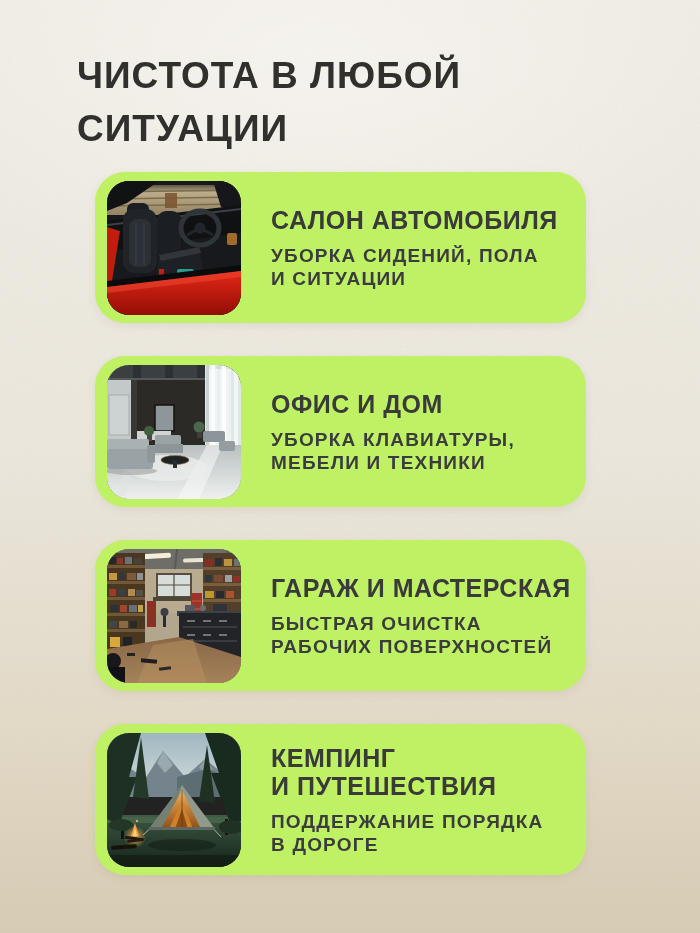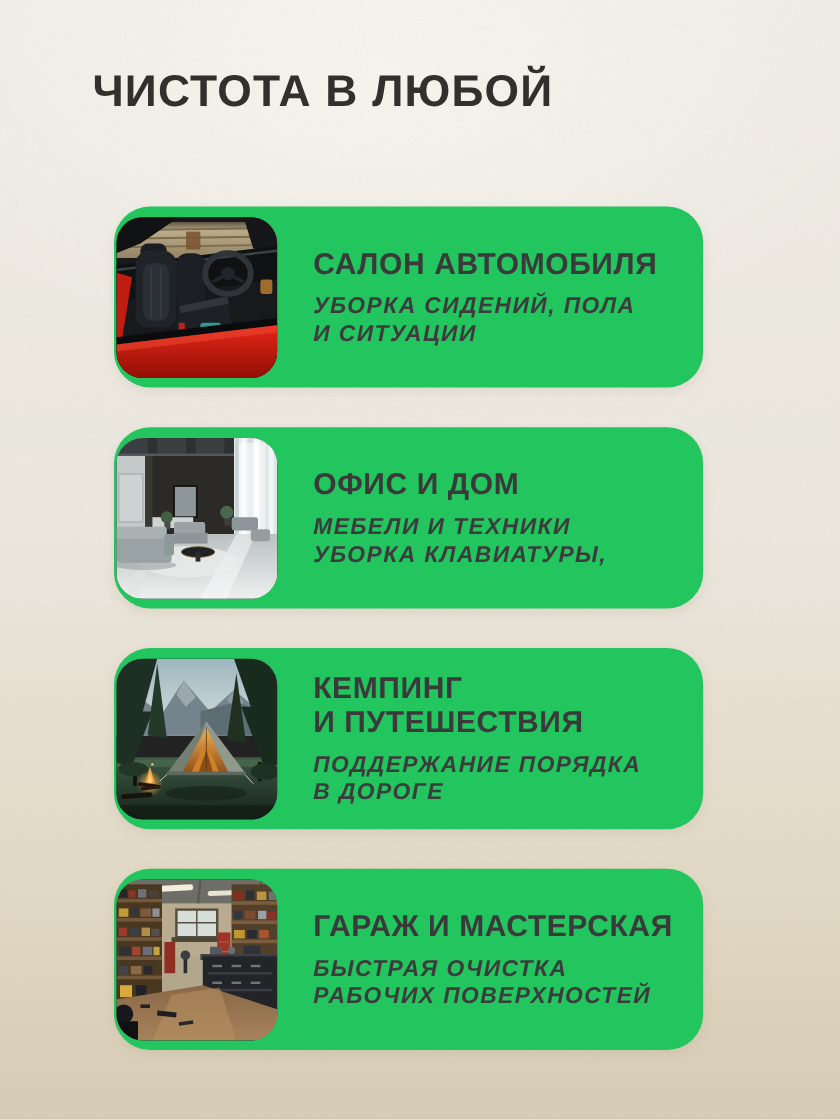--- a/index.html
+++ b/index.html
@@ -14,52 +14,53 @@
   .heading{
     position:absolute;left:64px;top:36px;margin:13px;
     font-size:37px;font-weight:bold;color:#31302c;
     letter-spacing:1px;line-height:53px;
   }
   .cards{
     position:absolute;left:95px;top:172px;width:491px;
     display:flex;flex-direction:column;gap:33px;
   }
   .card{
-    height:151px;background:#22c55e;border-radius:30px;
-    display:flex;align-items:center;padding:2px;box-sizing:border-box;
+    height:151px;background:#bef264;border-radius:30px;
+    display:flex;align-items:center;padding:12px;box-sizing:border-box;
     box-shadow:0 3px 9px rgba(115,100,72,.10);
   }
   .photo{
     width:134px;height:134px;flex:0 0 134px;border-radius:22px;overflow:hidden;
     background:#222;
   }
   .photo svg{width:100%;height:100%;display:block;}
   .text{margin-left:30px;min-width:0;}
   .title{
     font-size:25px;font-weight:bold;color:#3a3a3b;
     letter-spacing:.5px;line-height:28px;white-space:nowrap;
   }
   .subtitle{
     margin-top:10px;font-size:19px;font-weight:bold;color:#3c3c3d;
-    letter-spacing:1.2px;line-height:23px;white-space:nowrap;font-style:italic;
+    letter-spacing:1.2px;line-height:23px;white-space:nowrap;
   }
 </style>
 </head>
 <body>
 
 <svg class="noise" width="700" height="933">
   <filter id="grain">
     <feTurbulence type="fractalNoise" baseFrequency="0.55" numOctaves="2" seed="7" stitchTiles="stitch"></feTurbulence>
     <feColorMatrix type="matrix" values="0 0 0 0 0.55  0 0 0 0 0.50  0 0 0 0 0.42  0 0 0 0.10 0"></feColorMatrix>
   </filter>
   <rect width="700" height="933" filter="url(#grain)"></rect>
 </svg>
 
 <h1 class="heading">
   <div>ЧИСТОТА В ЛЮБОЙ</div>
+  <div>СИТУАЦИИ</div>
 </h1>
 
 <div class="cards">
 
   <div class="card">
     <div class="photo">
       <svg viewBox="0 0 134 134" preserveAspectRatio="none">
         <defs>
           <linearGradient id="g1door" x1="0" x2="0" y1="0" y2="1">
             <stop offset="0" stop-color="#5f5643"></stop>
@@ -165,90 +166,22 @@
         <ellipse cx="68" cy="95" rx="14" ry="4.5" fill="#1f2225"></ellipse>
         <ellipse cx="68" cy="95" rx="14" ry="4.5" fill="none" stroke="#8a7142" stroke-width=".8" opacity=".8"></ellipse>
         <rect x="66" y="95" width="4" height="8" fill="#2a2d30"></rect>
       </svg>
     </div>
     <div class="text">
       <div class="title">
         <div>ОФИС И ДОМ</div>
       </div>
       <div class="subtitle">
+        <div>УБОРКА КЛАВИАТУРЫ,</div>
         <div>МЕБЕЛИ И ТЕХНИКИ</div>
-        <div>УБОРКА КЛАВИАТУРЫ,</div>
-      </div>
-    </div>
-  </div>
-
-  <div class="card">
-    <div class="photo">
-      <svg viewBox="0 0 134 134" preserveAspectRatio="none">
-        <defs>
-          <linearGradient id="g4sky" x1="0" x2="0" y1="0" y2="1">
-            <stop offset="0" stop-color="#9fb6bf"></stop>
-              <stop offset="1" stop-color="#d8e0de"></stop>
-          </linearGradient>
-          <linearGradient id="g4grass" x1="0" x2="0" y1="0" y2="1">
-            <stop offset="0" stop-color="#3a5540"></stop>
-              <stop offset="1" stop-color="#16231a"></stop>
-          </linearGradient>
-          <linearGradient id="g4door" x1="0" x2="0" y1="0" y2="1">
-            <stop offset="0" stop-color="#f4ae55"></stop>
-              <stop offset="1" stop-color="#8c4f17"></stop>
-          </linearGradient>
-          <radialGradient id="g4glow">
-            <stop offset="0" stop-color="#ffb254" stop-opacity=".9"></stop>
-              <stop offset="1" stop-color="#ffb254" stop-opacity="0"></stop>
-          </radialGradient>
-        </defs>
-        <rect width="134" height="64" fill="url(#g4sky)"></rect>
-        <polygon points="16,30 38,46 56,18 78,44 98,26 120,44 134,36 134,64 16,64" fill="#75848c"></polygon>
-        <polygon points="56,18 66,32 58,40 50,30" fill="#a2aeb3" opacity=".85"></polygon>
-        <polygon points="98,26 106,36 98,42 92,34" fill="#98a5aa" opacity=".7"></polygon>
-        <polygon points="70,44 100,36 134,48 134,64 70,64" fill="#5d6d74"></polygon>
-        <rect y="84" width="134" height="50" fill="url(#g4grass)"></rect>
-        <rect y="82" width="134" height="8" fill="#49684c" opacity=".8"></rect>
-        <polygon points="0,0 34,0 22,44 30,44 12,92 0,86" fill="#1d3023"></polygon>
-        <polygon points="34,4 42,66 26,64" fill="#24392a"></polygon>
-        <rect x="14" y="88" width="3" height="18" fill="#12110d"></rect>
-        <polygon points="134,0 98,0 112,40 104,40 124,92 134,88" fill="#192a1e"></polygon>
-        <polygon points="100,12 108,70 92,68" fill="#203122"></polygon>
-        <rect x="118" y="86" width="3" height="16" fill="#141209"></rect>
-        <ellipse cx="14" cy="92" rx="12" ry="6" fill="#223726"></ellipse>
-        <ellipse cx="124" cy="94" rx="12" ry="7" fill="#1e3122"></ellipse>
-        <ellipse cx="75" cy="112" rx="34" ry="6" fill="#0f1a12" opacity=".5"></ellipse>
-        <line x1="47" y1="92" x2="36" y2="102" stroke="#cfcdc2" stroke-width=".8"></line>
-        <line x1="103" y1="92" x2="114" y2="104" stroke="#cfcdc2" stroke-width=".8"></line>
-        <polygon points="42,96 75,52 108,96" fill="#8f998c"></polygon>
-        <polygon points="42,96 75,52 60,96" fill="#747f73"></polygon>
-        <polygon points="54,96 75,57 94,96" fill="url(#g4door)"></polygon>
-        <polygon points="62,96 75,68 86,96" fill="#d07f2a"></polygon>
-        <polygon points="68,96 75,76 81,96" fill="#8d4d12"></polygon>
-        <line x1="75" y1="57" x2="75" y2="96" stroke="#3b3a33" stroke-width="1" opacity=".6"></line>
-        <rect x="42" y="94" width="66" height="3" fill="#5e685e"></rect>
-        <circle cx="28" cy="104" r="11" fill="url(#g4glow)"></circle>
-        <rect x="18" y="104" width="18" height="3" rx="1.5" fill="#1c150c" transform="rotate(8 27 105)"></rect>
-        <rect x="20" y="106" width="17" height="3" rx="1.5" fill="#26190d" transform="rotate(-7 28 107)"></rect>
-        <polygon points="24,103 28,90 32,103" fill="#ff9e3c"></polygon>
-        <polygon points="26,103 28,95 30,103" fill="#ffd787"></polygon>
-        <circle cx="30" cy="88" r="1" fill="#ffcf7a"></circle>
-        <rect x="4" y="112" width="26" height="4" rx="2" fill="#161209" transform="rotate(-4 17 114)"></rect>
-        <rect y="122" width="134" height="12" fill="#0e180f" opacity=".55"></rect>
-      </svg>
-    </div>
-    <div class="text">
-      <div class="title">
-        <div>КЕМПИНГ</div>
-        <div>И ПУТЕШЕСТВИЯ</div>
-      </div>
-      <div class="subtitle">
-        <div>ПОДДЕРЖАНИЕ ПОРЯДКА</div>
-        <div>В ДОРОГЕ</div>
       </div>
     </div>
   </div>
 
   <div class="card">
     <div class="photo">
       <svg viewBox="0 0 134 134" preserveAspectRatio="none">
         <defs>
           <linearGradient id="g3floor" x1="0" x2="0" y1="0" y2="1">
             <stop offset="0" stop-color="#8a6847"></stop>
@@ -347,13 +280,81 @@
       <div class="title">
         <div>ГАРАЖ И МАСТЕРСКАЯ</div>
       </div>
       <div class="subtitle">
         <div>БЫСТРАЯ ОЧИСТКА</div>
         <div>РАБОЧИХ ПОВЕРХНОСТЕЙ</div>
       </div>
     </div>
   </div>
 
+  <div class="card">
+    <div class="photo">
+      <svg viewBox="0 0 134 134" preserveAspectRatio="none">
+        <defs>
+          <linearGradient id="g4sky" x1="0" x2="0" y1="0" y2="1">
+            <stop offset="0" stop-color="#9fb6bf"></stop>
+              <stop offset="1" stop-color="#d8e0de"></stop>
+          </linearGradient>
+          <linearGradient id="g4grass" x1="0" x2="0" y1="0" y2="1">
+            <stop offset="0" stop-color="#3a5540"></stop>
+              <stop offset="1" stop-color="#16231a"></stop>
+          </linearGradient>
+          <linearGradient id="g4door" x1="0" x2="0" y1="0" y2="1">
+            <stop offset="0" stop-color="#f4ae55"></stop>
+              <stop offset="1" stop-color="#8c4f17"></stop>
+          </linearGradient>
+          <radialGradient id="g4glow">
+            <stop offset="0" stop-color="#ffb254" stop-opacity=".9"></stop>
+              <stop offset="1" stop-color="#ffb254" stop-opacity="0"></stop>
+          </radialGradient>
+        </defs>
+        <rect width="134" height="64" fill="url(#g4sky)"></rect>
+        <polygon points="16,30 38,46 56,18 78,44 98,26 120,44 134,36 134,64 16,64" fill="#75848c"></polygon>
+        <polygon points="56,18 66,32 58,40 50,30" fill="#a2aeb3" opacity=".85"></polygon>
+        <polygon points="98,26 106,36 98,42 92,34" fill="#98a5aa" opacity=".7"></polygon>
+        <polygon points="70,44 100,36 134,48 134,64 70,64" fill="#5d6d74"></polygon>
+        <rect y="84" width="134" height="50" fill="url(#g4grass)"></rect>
+        <rect y="82" width="134" height="8" fill="#49684c" opacity=".8"></rect>
+        <polygon points="0,0 34,0 22,44 30,44 12,92 0,86" fill="#1d3023"></polygon>
+        <polygon points="34,4 42,66 26,64" fill="#24392a"></polygon>
+        <rect x="14" y="88" width="3" height="18" fill="#12110d"></rect>
+        <polygon points="134,0 98,0 112,40 104,40 124,92 134,88" fill="#192a1e"></polygon>
+        <polygon points="100,12 108,70 92,68" fill="#203122"></polygon>
+        <rect x="118" y="86" width="3" height="16" fill="#141209"></rect>
+        <ellipse cx="14" cy="92" rx="12" ry="6" fill="#223726"></ellipse>
+        <ellipse cx="124" cy="94" rx="12" ry="7" fill="#1e3122"></ellipse>
+        <ellipse cx="75" cy="112" rx="34" ry="6" fill="#0f1a12" opacity=".5"></ellipse>
+        <line x1="47" y1="92" x2="36" y2="102" stroke="#cfcdc2" stroke-width=".8"></line>
+        <line x1="103" y1="92" x2="114" y2="104" stroke="#cfcdc2" stroke-width=".8"></line>
+        <polygon points="42,96 75,52 108,96" fill="#8f998c"></polygon>
+        <polygon points="42,96 75,52 60,96" fill="#747f73"></polygon>
+        <polygon points="54,96 75,57 94,96" fill="url(#g4door)"></polygon>
+        <polygon points="62,96 75,68 86,96" fill="#d07f2a"></polygon>
+        <polygon points="68,96 75,76 81,96" fill="#8d4d12"></polygon>
+        <line x1="75" y1="57" x2="75" y2="96" stroke="#3b3a33" stroke-width="1" opacity=".6"></line>
+        <rect x="42" y="94" width="66" height="3" fill="#5e685e"></rect>
+        <circle cx="28" cy="104" r="11" fill="url(#g4glow)"></circle>
+        <rect x="18" y="104" width="18" height="3" rx="1.5" fill="#1c150c" transform="rotate(8 27 105)"></rect>
+        <rect x="20" y="106" width="17" height="3" rx="1.5" fill="#26190d" transform="rotate(-7 28 107)"></rect>
+        <polygon points="24,103 28,90 32,103" fill="#ff9e3c"></polygon>
+        <polygon points="26,103 28,95 30,103" fill="#ffd787"></polygon>
+        <circle cx="30" cy="88" r="1" fill="#ffcf7a"></circle>
+        <rect x="4" y="112" width="26" height="4" rx="2" fill="#161209" transform="rotate(-4 17 114)"></rect>
+        <rect y="122" width="134" height="12" fill="#0e180f" opacity=".55"></rect>
+      </svg>
+    </div>
+    <div class="text">
+      <div class="title">
+        <div>КЕМПИНГ</div>
+        <div>И ПУТЕШЕСТВИЯ</div>
+      </div>
+      <div class="subtitle">
+        <div>ПОДДЕРЖАНИЕ ПОРЯДКА</div>
+        <div>В ДОРОГЕ</div>
+      </div>
+    </div>
+  </div>
+
 </div>
 
 </body></html>

